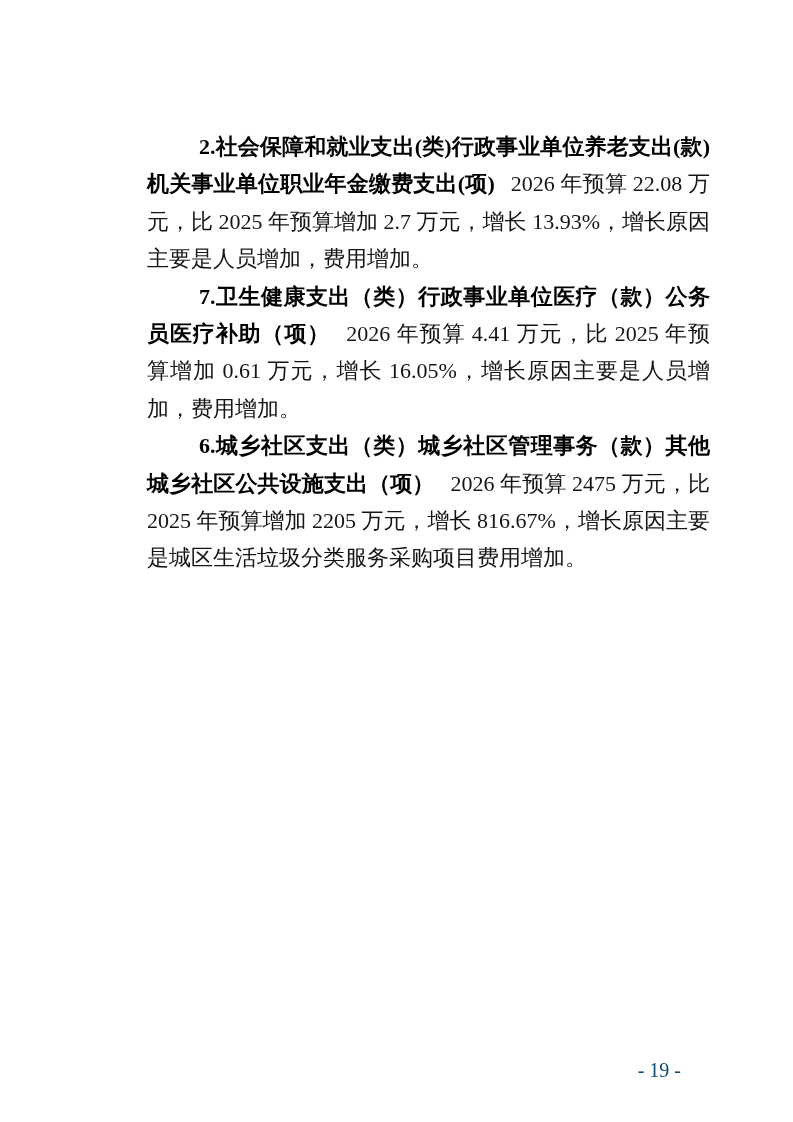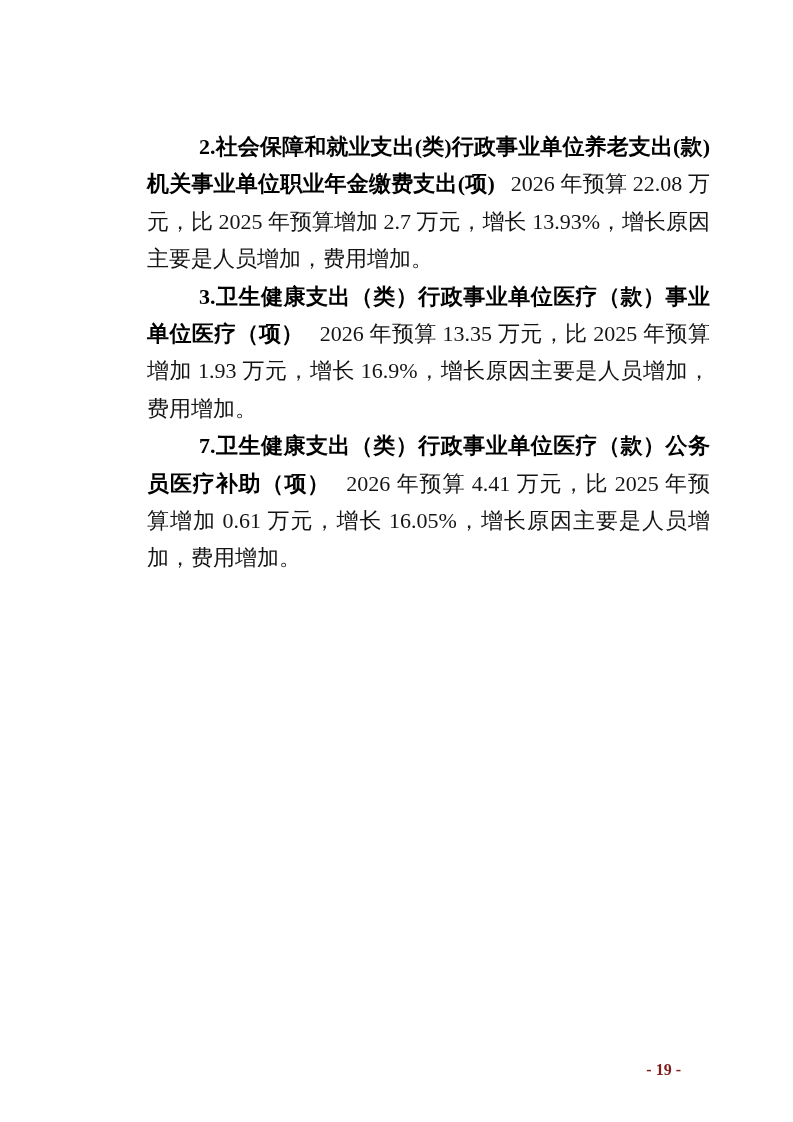--- a/index.html
+++ b/index.html
@@ -30,39 +30,38 @@
     font-weight: 700;
     color: #000000;
   }
   .para .body {
     font-weight: 400;
   }
   .footer {
     position: absolute;
     top: 1028px;
     right: 120px;
-    font-size: 16px;
+    font-size: 20px;
     line-height: 20px;
-    color: #7f1d1d;
-    font-weight: bold;
+    color: #0c4a6e;
   }
 </style>
 </head>
 <body>
 
 <div class="page">
   <div class="content">
 
     <p class="para"><span class="head">2.社会保障和就业支出(类)行政事业单位养老支出(款)机关事业单位职业年金缴费支出(项)</span><span class="body">2026 年预算 22.08 万元，比 2025 年预算增加 2.7 万元，增长 13.93%，增长原因主要是人员增加，费用增加。</span></p>
 
-    <p class="para"><span class="head">3.卫生健康支出（类）行政事业单位医疗（款）事业单位医疗（项）</span><span class="body">2026 年预算 13.35 万元，比 2025 年预算增加 1.93 万元，增长 16.9%，增长原因主要是人员增加，费用增加。</span></p>
 
     <p class="para"><span class="head">7.卫生健康支出（类）行政事业单位医疗（款）公务员医疗补助（项）</span><span class="body">2026 年预算 4.41 万元，比 2025 年预算增加 0.61 万元，增长 16.05%，增长原因主要是人员增加，费用增加。</span></p>
 
 
+    <p class="para"><span class="head">6.城乡社区支出（类）城乡社区管理事务（款）其他城乡社区公共设施支出（项）</span><span class="body">2026 年预算 2475 万元，比 2025 年预算增加 2205 万元，增长 816.67%，增长原因主要是城区生活垃圾分类服务采购项目费用增加。</span></p>
 
 
   </div>
 
   <div class="footer">
     <span>- 19 -</span>
   </div>
 </div>
 
 </body></html>

